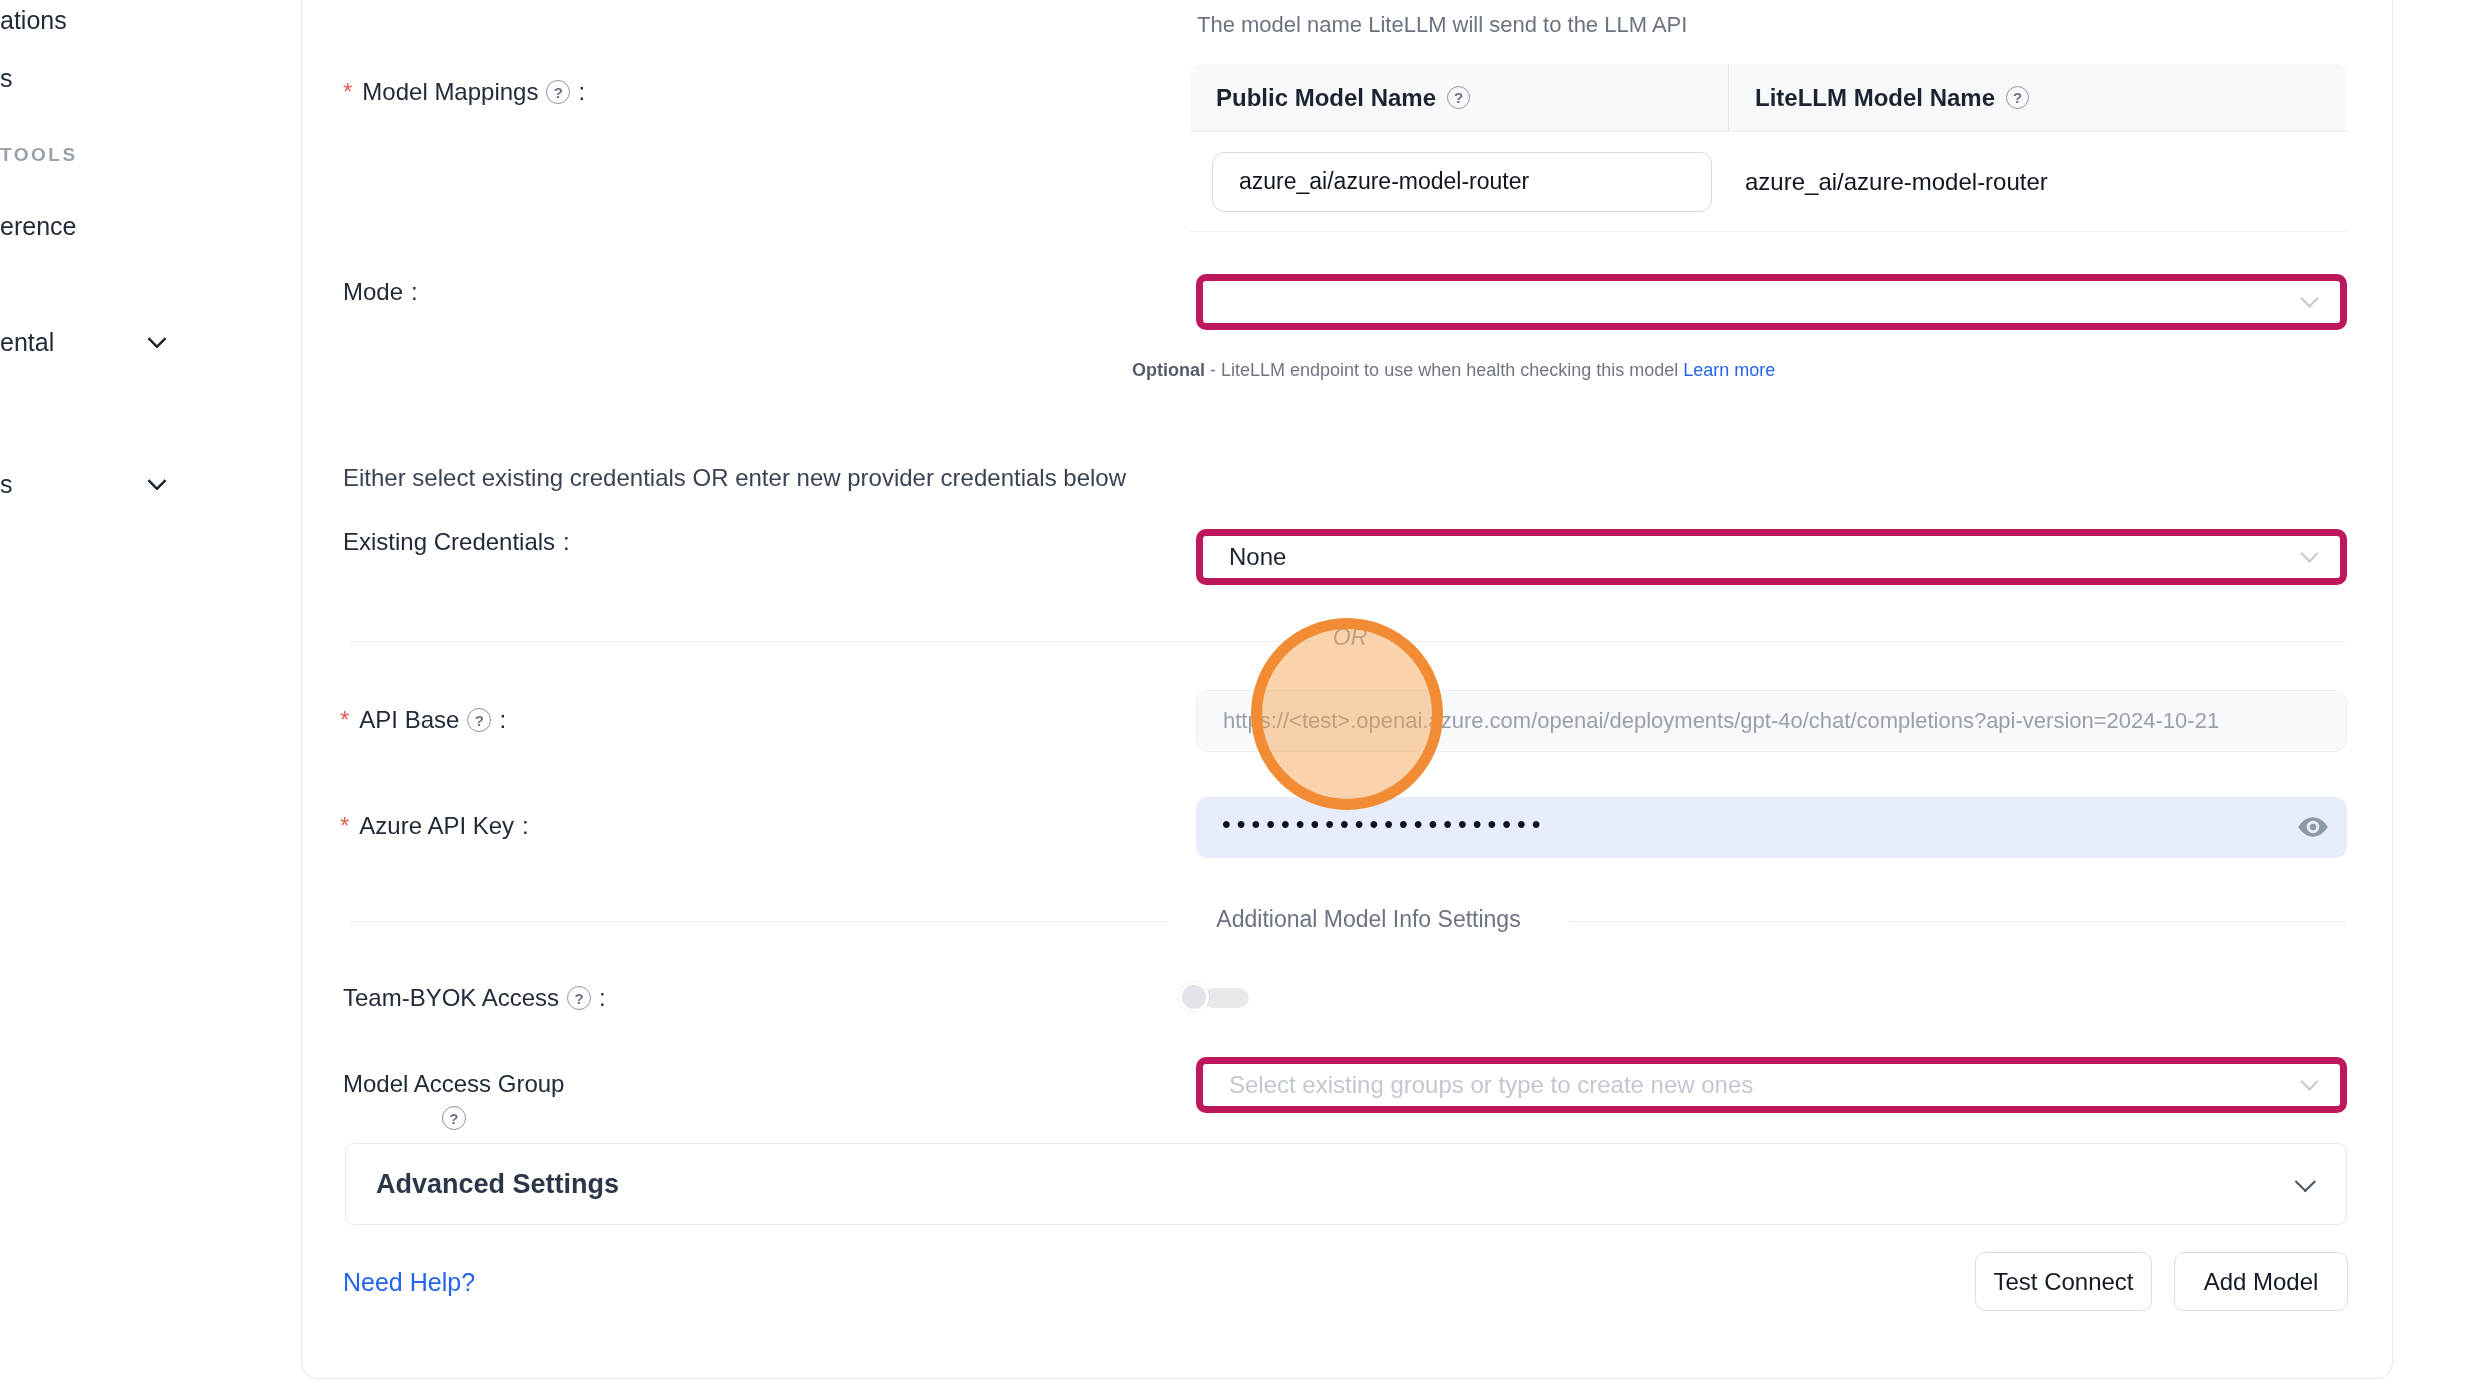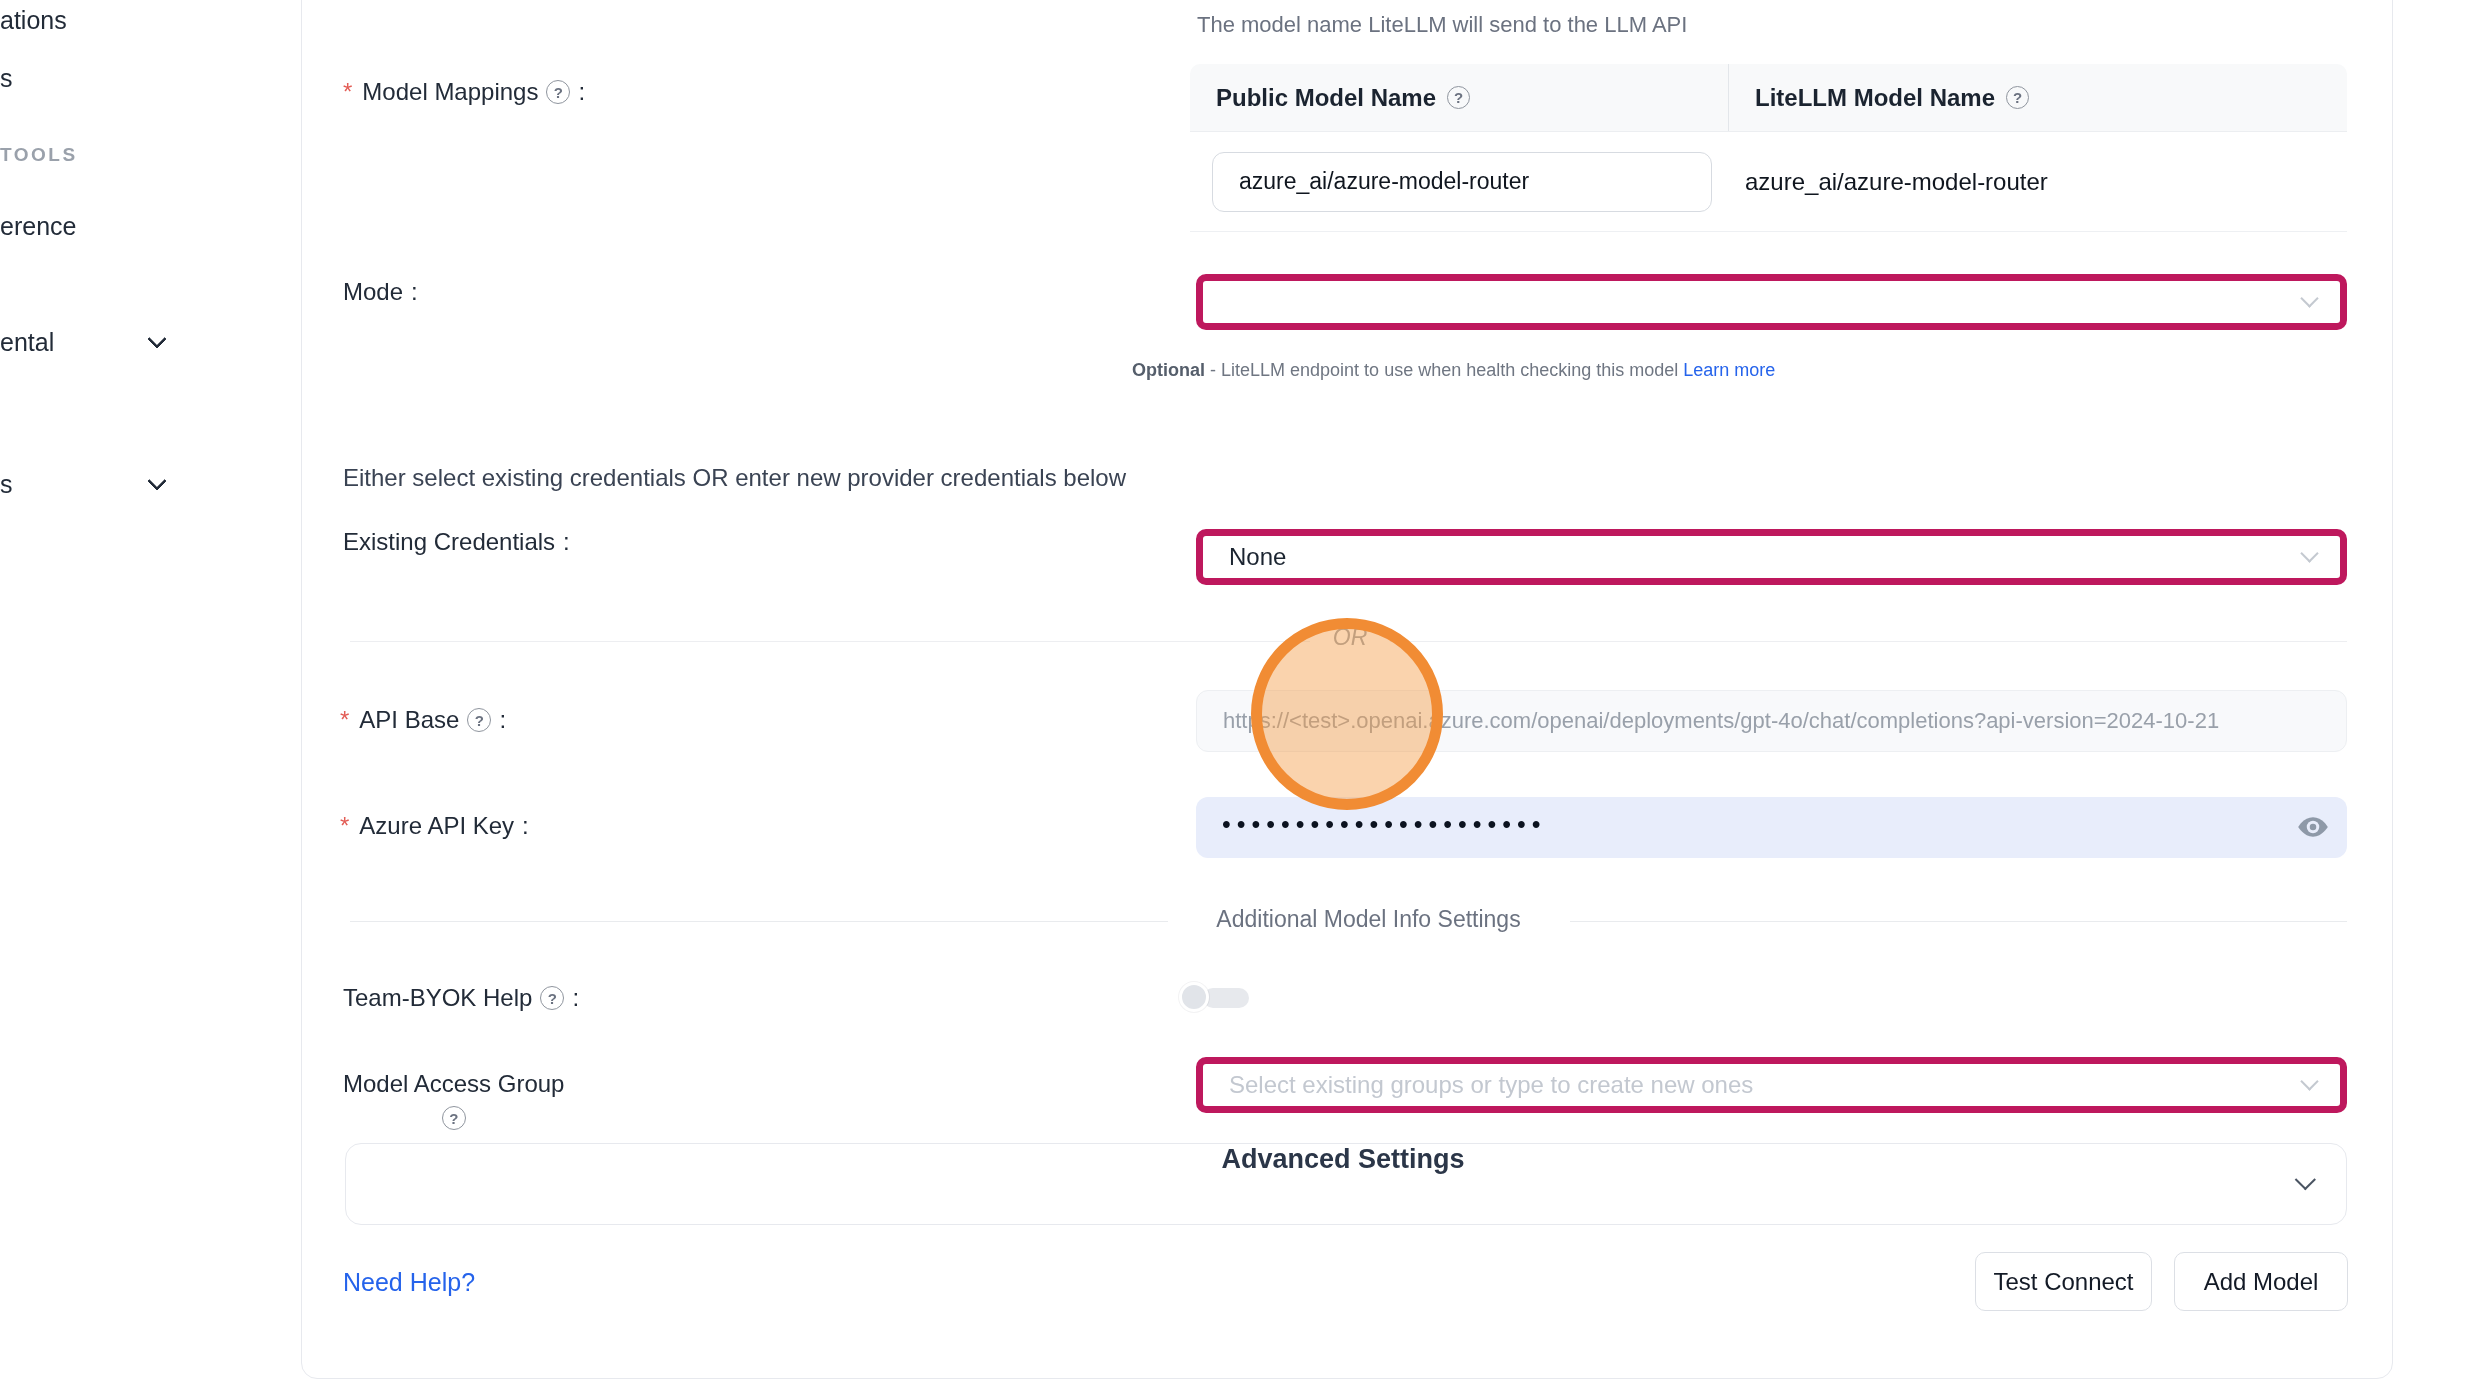--- a/index.html
+++ b/index.html
@@ -113,22 +113,22 @@
 
   
   .toggle{ position:absolute; left:1179px; top:980px; width:76px; height:36px; cursor:pointer; }
   .toggle .track{ position:absolute; left:24px; top:8px; width:46px; height:20px;
     border-radius:10px; background:#e7e9ed; }
   .toggle .knob{ position:absolute; left:0; top:2px; width:30px; height:30px; border-radius:50%;
     background:#e1e4e9; border:3px solid #fff; box-shadow:0 0 0 1px rgba(15,23,42,.05); }
 
   
   .advanced{ position:absolute; left:345px; top:1143px; width:2002px; height:82px;
-    border:1px solid #e7e9ee; border-radius:16px; background:#fff;
-    display:flex; align-items:center; padding:0 36px 0 30px; cursor:pointer;flex-direction:column; }
+    border:1px solid #e7e9ee; border-radius:9px; background:#fff;
+    display:flex; align-items:center; padding:0 36px 0 30px; cursor:pointer; }
   .advanced .adv-label{ font-size:27px; font-weight:700; color:#2b3648; }
   .advanced .adv-chevron{ margin-left:auto; width:15px; height:15px;
     border-right:2.5px solid #4a5462; border-bottom:2.5px solid #4a5462;
     transform:rotate(45deg) translateY(-4px); }
 
   .need-help{ position:absolute; left:343px; top:1268px; font-size:25px; color:#2563eb;
     text-decoration:none; cursor:pointer; }
 
   .btn{ position:absolute; top:1252px; height:59px; background:#fff;
     border:1px solid #dcdfe5; border-radius:10px; font-family:inherit;
@@ -231,21 +231,21 @@
       <circle cx="12" cy="12" r="4.4" fill="#e8edfb"></circle>
       <circle cx="12" cy="12" r="2.3" fill="#8e99a8"></circle>
     </svg>
   </button>
 
   <div class="mid-line left"></div>
   <div class="mid-line right"></div>
   <div class="mid-divider-text">Additional Model Info Settings</div>
 
   <div class="frow-label lab-byok">
-    <span>Team-BYOK Help</span>
+    <span>Team-BYOK Access</span>
     <span class="qicon">?</span>
     <span class="colon">:</span>
   </div>
   <div class="toggle">
     <span class="track"></span>
     <span class="knob"></span>
   </div>
 
   <div class="frow-label lab-mag">
     <span>Model Access Group</span>

